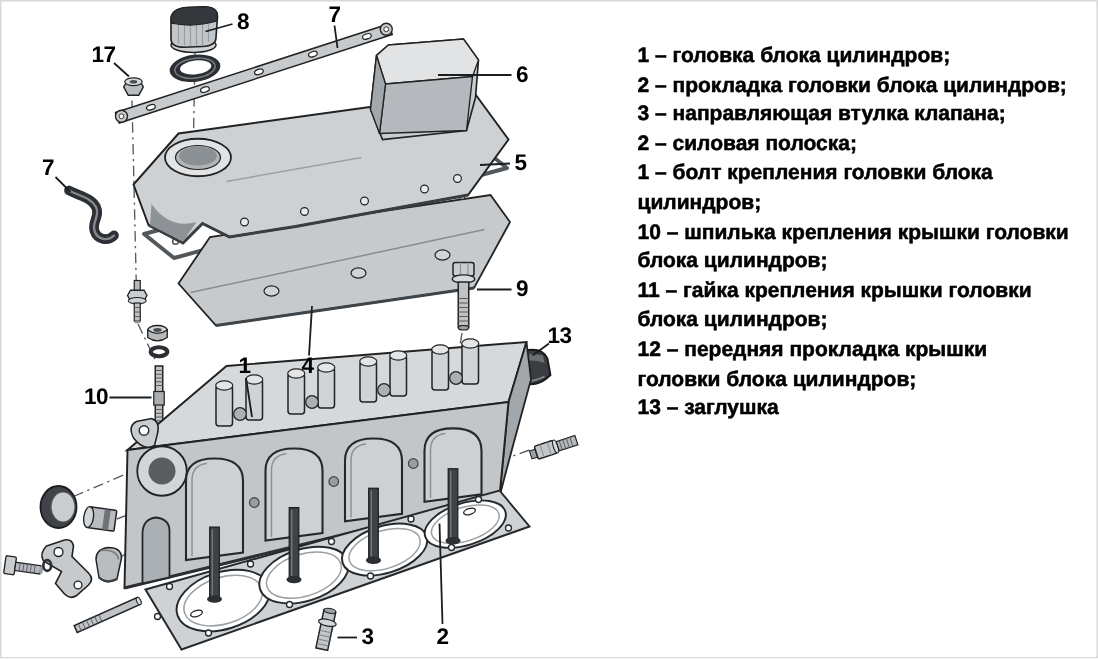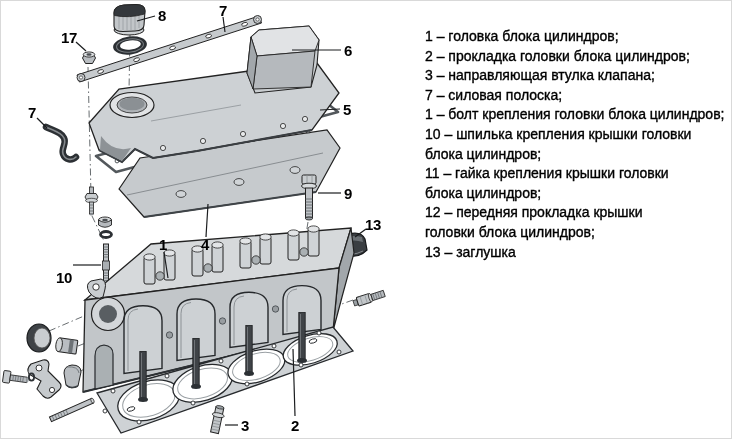--- a/index.html
+++ b/index.html
@@ -9,21 +9,21 @@
     font-family:"Liberation Sans",sans-serif;color:#000;
   }
   .diagram-svg{position:absolute;left:0;top:0;}
   .callout{
     position:absolute;transform:translate(-50%,-50%);
     font-size:15px;font-weight:700;color:#000;line-height:1;
     letter-spacing:-0.3px;white-space:nowrap;
   }
   .legend{
     position:absolute;left:424px;top:26px;width:304px;
-    font-size:14px;line-height:19.6px;font-weight:400;
+    font-size:14px;line-height:19.6px;font-weight:700;
     -webkit-text-stroke:0.35px #000;
   }
   .legend-item{white-space:pre-line;}
 </style>
 </head>
 <body>
 
 <div class="page">
 
   <svg class="diagram-svg" width="420" height="439" viewBox="0 0 420 439">
@@ -350,30 +350,30 @@
 
   <div class="callout" style="left:162px;top:243px">1</div>
   <div class="callout" style="left:294px;top:424px">2</div>
   <div class="callout" style="left:244px;top:424px">3</div>
   <div class="callout" style="left:204px;top:243px">4</div>
   <div class="callout" style="left:346px;top:108px">5</div>
   <div class="callout" style="left:347px;top:49px">6</div>
   <div class="callout" style="left:222px;top:9px">7</div>
   <div class="callout" style="left:161px;top:14px">8</div>
   <div class="callout" style="left:347px;top:192px">9</div>
-  <div class="callout" style="left:63px;top:276px">10</div>
+  <div class="callout" style="left:63px;top:264px">10</div>
   <div class="callout" style="left:68px;top:36px">17</div>
   <div class="callout" style="left:31px;top:111px">7</div>
   <div class="callout" style="left:372px;top:223px">13</div>
 
   <div class="legend">
     <div class="legend-item">1 – головка блока цилиндров;</div>
     <div class="legend-item">2 – прокладка головки блока цилиндров;</div>
     <div class="legend-item">3 – направляющая втулка клапана;</div>
-    <div class="legend-item">7 – силовая полоска;</div>
+    <div class="legend-item">2 – силовая полоска;</div>
     <div class="legend-item">1 – болт крепления головки блока цилиндров;</div>
     <div class="legend-item">10 – шпилька крепления крышки головки
 блока цилиндров;</div>
     <div class="legend-item">11 – гайка крепления крышки головки
 блока цилиндров;</div>
     <div class="legend-item">12 – передняя прокладка крышки
 головки блока цилиндров;</div>
     <div class="legend-item">13 – заглушка</div>
   </div>
 

